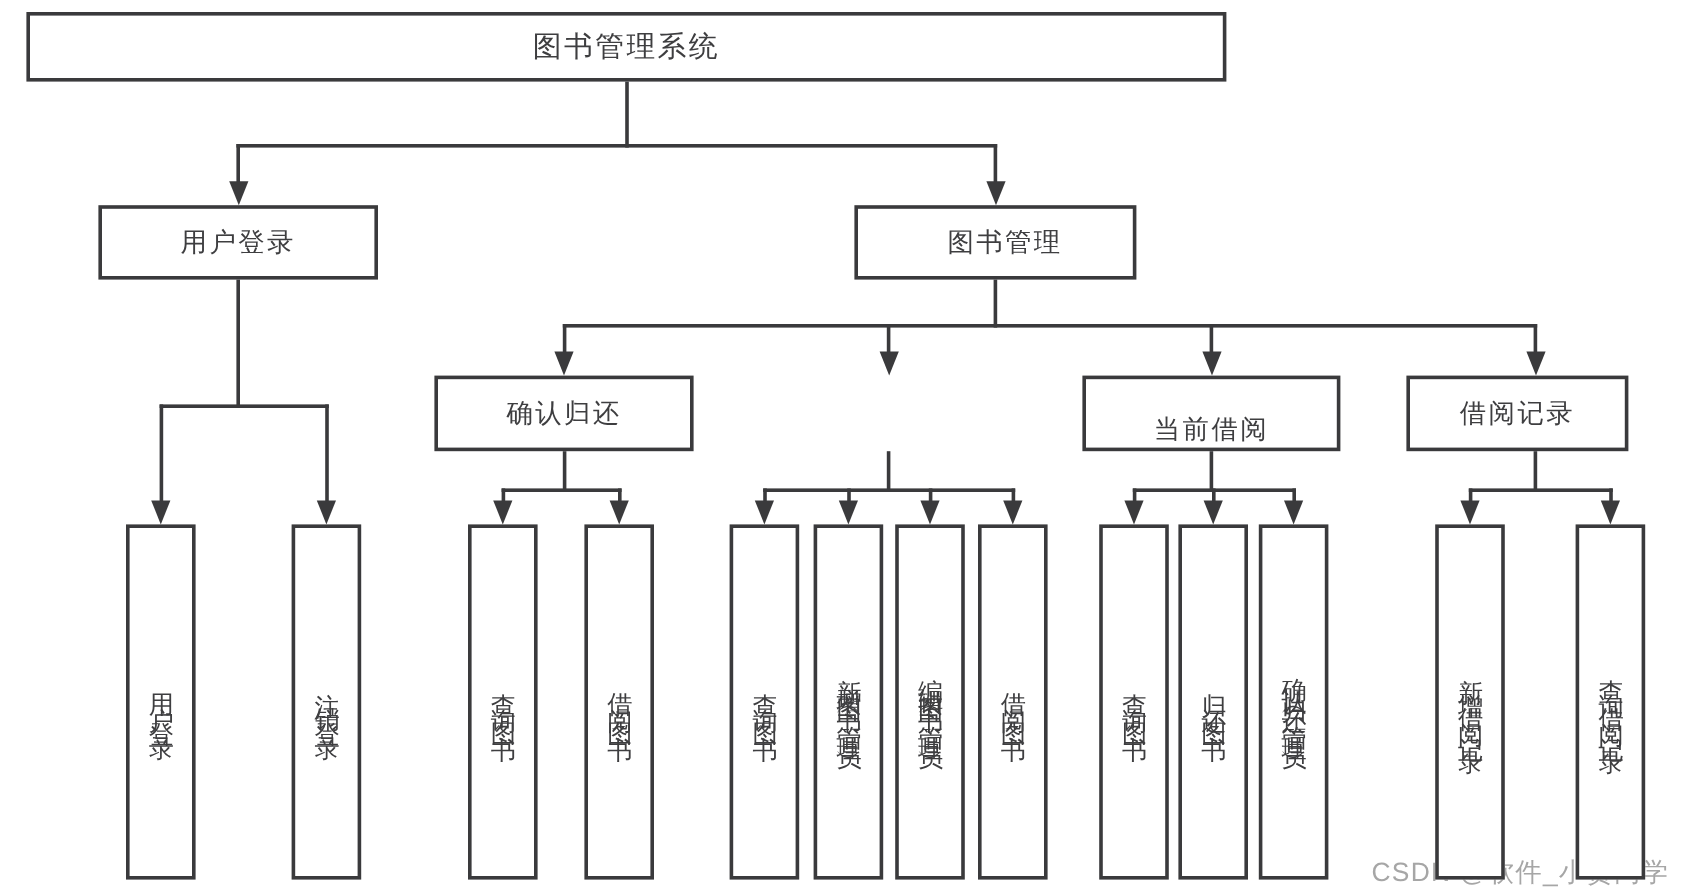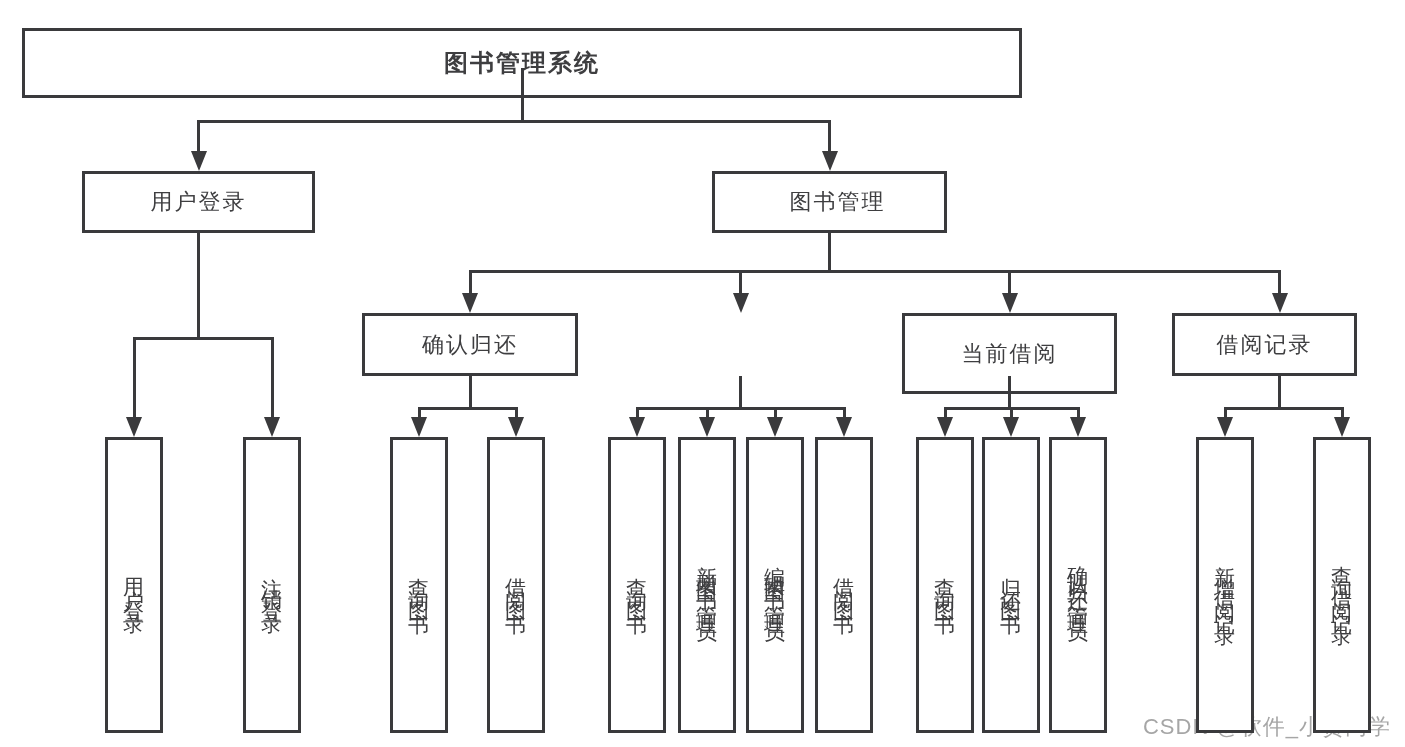--- a/index.html
+++ b/index.html
@@ -65,33 +65,33 @@
     letter-spacing:1px;
     white-space:nowrap;
     font-family:"Liberation Sans","DejaVu Sans",sans-serif;
   }
 </style>
 </head>
 <body>
 
 <div id="canvas">
   <div class="watermark">CSDN @软件_小贺同学</div>
-<div class="node h title" style="left: 22px; top: 28px; width: 1000px; height: 70px; font-weight: bold;">
+<div class="node h title" style="left: 22px; top: 10px; width: 1000px; height: 58px;">
       <span>图书管理系统</span>
     </div>
     <div class="node h" style="left: 82px; top: 171px; width: 233px; height: 62px;">
       <span>用户登录</span>
     </div>
     <div class="node h" style="left: 712px; top: 171px; width: 235px; height: 62px; padding-left: 16px;">
       <span>图书管理</span>
     </div>
     <div class="node h" style="left: 362px; top: 313px; width: 216px; height: 63px;">
       <span>确认归还</span>
     </div>
-    <div class="node h" style="left: 902px; top: 313px; width: 215px; height: 81px;">
+    <div class="node h" style="left: 902px; top: 313px; width: 215px; height: 63px; align-items: flex-end;">
       <span>当前借阅</span>
     </div>
     <div class="node h" style="left: 1172px; top: 313px; width: 185px; height: 63px;">
       <span>借阅记录</span>
     </div>
     <div class="node v" style="left: 105px; top: 437px; width: 58px; height: 296px;">
       <span>用户登录</span>
     </div>
     <div class="node v" style="left: 243px; top: 437px; width: 58px; height: 296px;">
       <span>注销登录</span>

